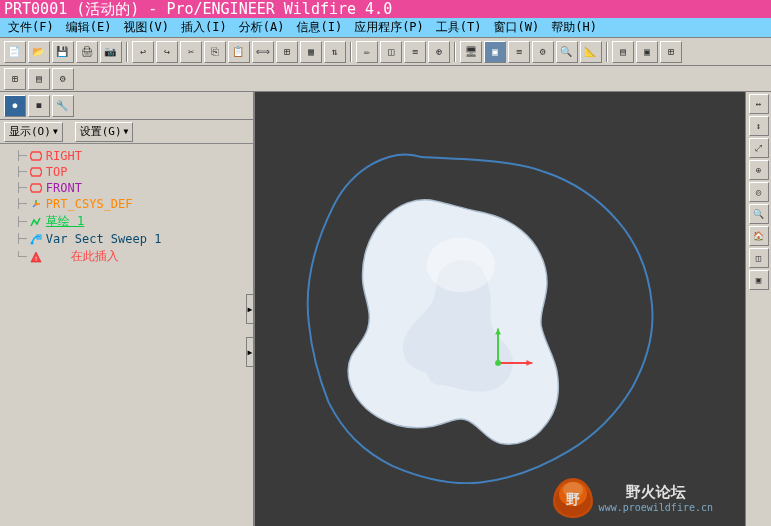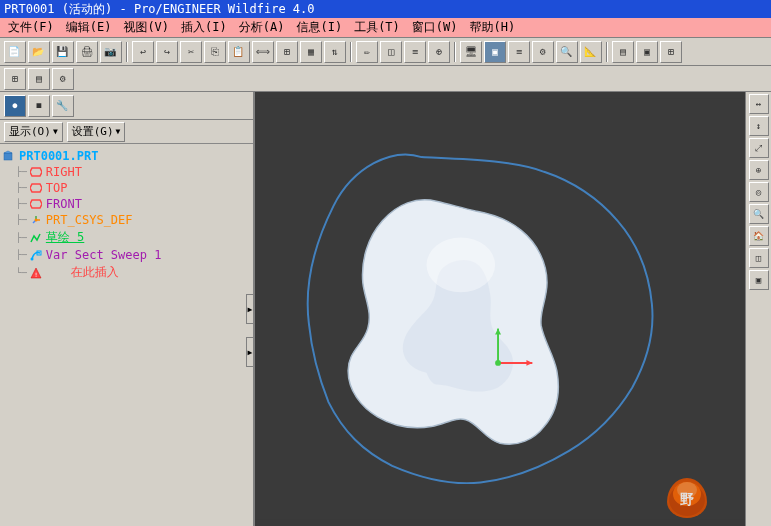--- a/index.html
+++ b/index.html
@@ -7,32 +7,32 @@
       width: 771px;
       height: 526px;
       overflow: hidden;
       font-family: 'SimSun', 'MS Gothic', monospace;
       font-size: 12px;
       background: #c0c0c0;
     }
 
     
     #title-bar {
-      background: #1d4ed8;
+      background: #ec4899;
       color: white;
       height: 18px;
       display: flex;
       align-items: center;
       padding: 0 4px;
-      font-size: 12px;
+      font-size: 15px;
     }
 
     
     #menu-bar {
-      background: #fca5a5;
+      background: #7dd3fc;
       height: 20px;
       display: flex;
       align-items: center;
       padding: 0 2px;
       border-bottom: 1px solid #808080;
     }
     .menu-item {
       padding: 2px 6px;
       font-size: 12px;
       color: #000;
@@ -105,21 +105,21 @@
       align-items: center;
       padding: 2px 4px;
       gap: 2px;
       border-bottom: 1px solid #808080;
     }
 
     #left-controls {
       display: flex;
       align-items: center;
       padding: 2px 4px;
-      gap: 4px;
+      gap: 12px;
       height: 24px;
       border-bottom: 1px solid #888;
     }
 
     .dropdown-btn {
       background: #d4d0c8;
       border: 1px solid #808080;
       border-top-color: #fff;
       border-left-color: #fff;
       height: 20px;
@@ -271,20 +271,21 @@
   <span>PRT0001 (活动的) - Pro/ENGINEER Wildfire 4.0</span>
 </div>
 
 <div id="menu-bar">
   <span class="menu-item">文件(F)</span>
   <span class="menu-item">编辑(E)</span>
   <span class="menu-item">视图(V)</span>
   <span class="menu-item">插入(I)</span>
   <span class="menu-item">分析(A)</span>
   <span class="menu-item">信息(I)</span>
+  <span class="menu-item">应用程序(P)</span>
   <span class="menu-item">工具(T)</span>
   <span class="menu-item">窗口(W)</span>
   <span class="menu-item">帮助(H)</span>
 </div>
 
 <div id="toolbar-area">
 
   <div class="tb-btn">📄</div>
   <div class="tb-btn">📂</div>
   <div class="tb-btn">💾</div>
@@ -340,29 +341,20 @@
         <span style="font-size:8px;">▼</span>
       </div>
       <div class="dropdown-btn">
         <span>设置(G)</span>
         <span style="font-size:8px;">▼</span>
       </div>
     </div>
 
     <div id="tree-area">
 
-      <div class="tree-item">
-        <div class="tree-icon" style="color:#00aaff;">
-          <svg width="12" height="12" viewBox="0 0 12 12">
-            <rect x="1" y="3" width="8" height="7" fill="#4488cc" stroke="#2266aa" stroke-width="0.5"></rect>
-            <polygon points="1,3 5,1 9,3" fill="#66aaee" stroke="#2266aa" stroke-width="0.5"></polygon>
-          </svg>
-        </div>
-        <span style="color:#00aaff; font-weight:bold;">PRT0001.PRT</span>
-      </div>
 
       <div class="tree-item" style="padding-left:14px;">
         <span style="color:#888; margin-right:2px; font-size:9px;">├─</span>
         <div class="tree-icon" style="color:#ff4444;">
           <svg width="12" height="10" viewBox="0 0 12 10">
             <polygon points="2,9 10,9 12,5 10,1 2,1 0,5" fill="none" stroke="#ff4444" stroke-width="1.5"></polygon>
           </svg>
         </div>
         <span style="color:#ff4444;">RIGHT</span>
       </div>
@@ -400,33 +392,33 @@
         <span style="color:#ff8800;">PRT_CSYS_DEF</span>
       </div>
 
       <div class="tree-item" style="padding-left:14px;">
         <span style="color:#888; margin-right:2px; font-size:9px;">├─</span>
         <div class="tree-icon" style="color:#00cc44;">
           <svg width="12" height="12" viewBox="0 0 12 12">
             <polyline points="1,10 4,4 7,8 10,2" fill="none" stroke="#00cc44" stroke-width="1.5"></polyline>
           </svg>
         </div>
-        <span style="color:#00cc44; text-decoration:underline;">草绘 5</span>
+        <span style="color:#00cc44; text-decoration:underline;">草绘 1</span>
       </div>
 
       <div class="tree-item" style="padding-left:14px;">
         <span style="color:#888; margin-right:2px; font-size:9px;">├─</span>
         <div class="tree-icon" style="color:#00aaff;">
           <svg width="12" height="12" viewBox="0 0 12 12">
             <path d="M2,10 Q4,2 10,4" fill="none" stroke="#00aaff" stroke-width="1.5"></path>
             <circle cx="2" cy="10" r="1.5" fill="#00aaff"></circle>
             <rect x="7" y="2" width="4" height="4" fill="none" stroke="#00aaff" stroke-width="1"></rect>
           </svg>
         </div>
-        <span style="color:#a21caf;">Var Sect Sweep 1</span>
+        <span style="color:#0c4a6e;">Var Sect Sweep 1</span>
       </div>
 
       <div class="tree-item" style="padding-left:14px;">
         <span style="color:#888; margin-right:2px; font-size:9px;">└─</span>
         <div class="tree-icon" style="color:#ff4444;">
           <svg width="12" height="12" viewBox="0 0 12 12">
             <polygon points="1,11 6,1 11,11" fill="#ff4444" stroke="#cc0000" stroke-width="0.5"></polygon>
             <text x="6" y="10" text-anchor="middle" font-size="6" fill="white">!</text>
           </svg>
         </div>
@@ -510,20 +502,24 @@
       
       <div id="watermark">
         <div id="watermark-logo">
           <svg width="40" height="40" viewBox="0 0 40 40">
             <ellipse cx="20" cy="22" rx="18" ry="16" fill="#cc4400"></ellipse>
             <ellipse cx="20" cy="16" rx="14" ry="12" fill="#ff6600"></ellipse>
             <ellipse cx="20" cy="12" rx="10" ry="8" fill="#ff8833"></ellipse>
             <text x="20" y="26" text-anchor="middle" font-size="14" font-weight="bold" fill="white" font-family="serif">野</text>
           </svg>
         </div>
+        <div id="watermark-text">
+          <span style="color:white; font-size:15px; font-weight:bold; font-family:'KaiTi','STKaiti',serif;">野火论坛</span>
+          <span style="color:#88bbdd; font-size:10px;">www.proewildfire.cn</span>
+        </div>
       </div>
 
     </div>
 
     <div id="right-toolbar">
       <div class="tb-btn" style="width:20px; height:20px; font-size:9px;">↔</div>
       <div class="tb-btn" style="width:20px; height:20px; font-size:9px;">↕</div>
       <div class="tb-btn" style="width:20px; height:20px; font-size:9px;">⤢</div>
       <div class="tb-btn" style="width:20px; height:20px; font-size:9px;">⊕</div>
       <div class="tb-btn" style="width:20px; height:20px; font-size:9px;">◎</div>

